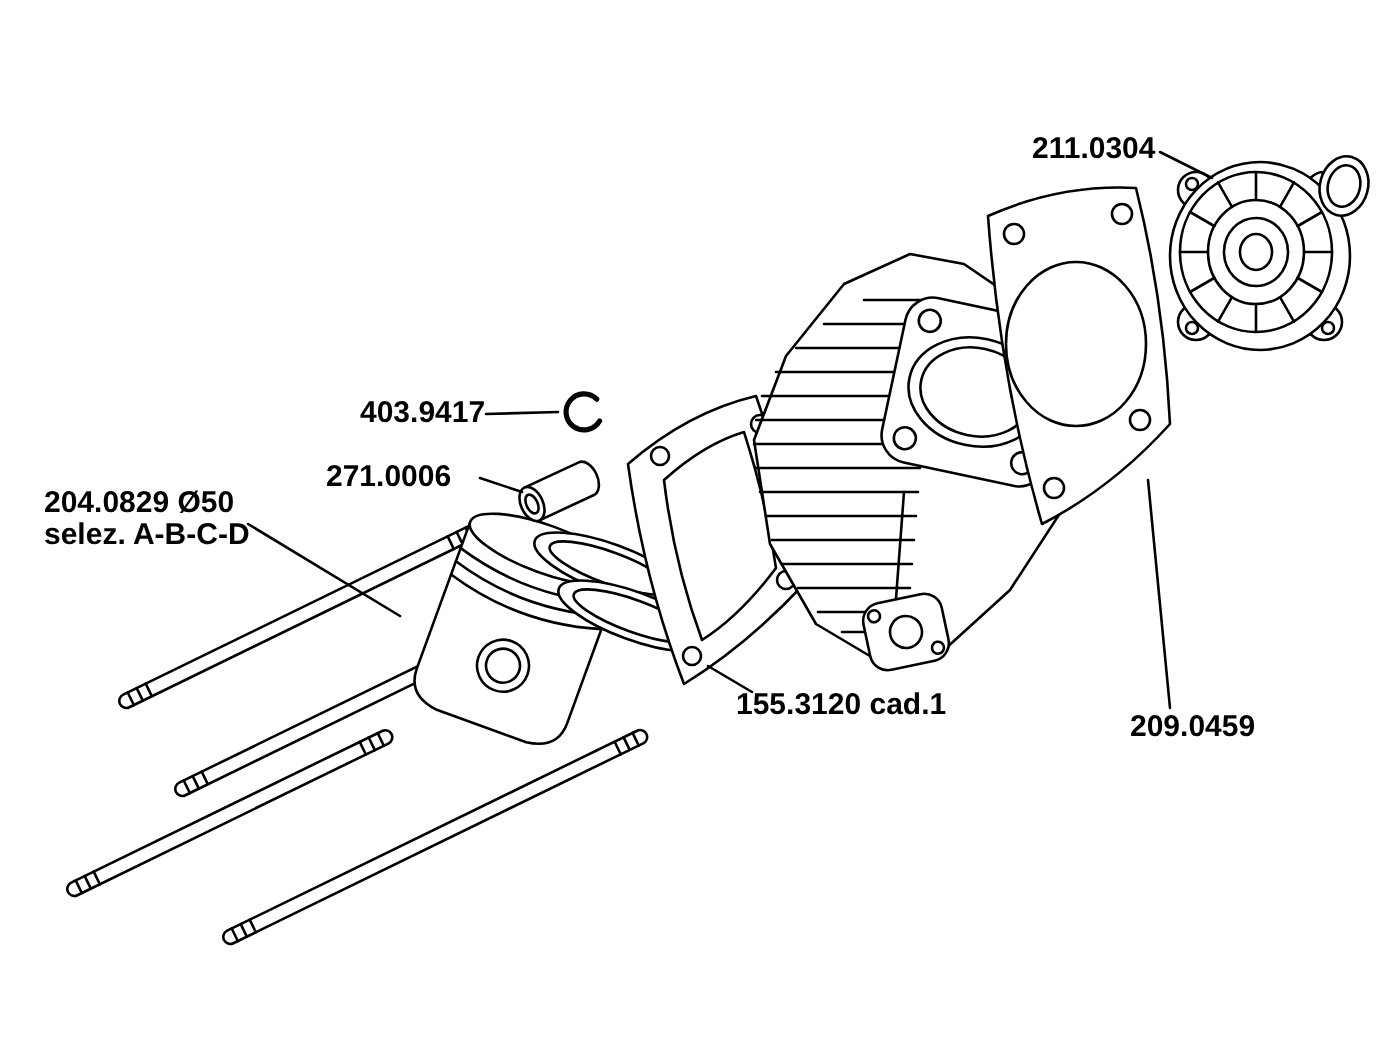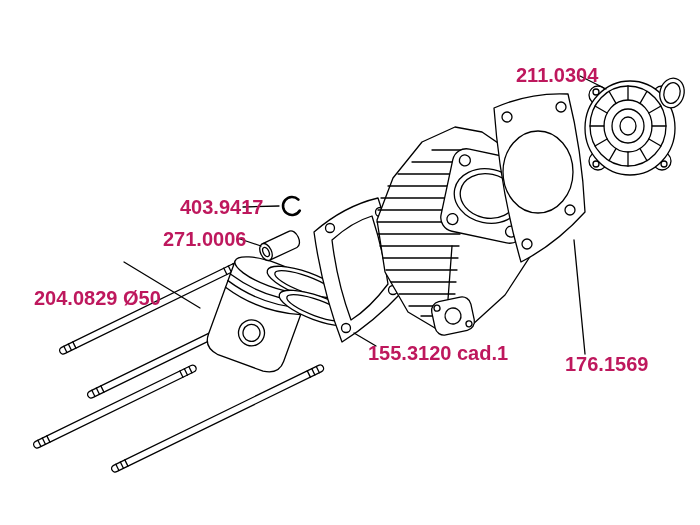--- a/index.html
+++ b/index.html
@@ -1,20 +1,20 @@
 <!DOCTYPE html>
 <html><head>
 <meta charset="utf-8">
 <title>Exploded Parts Diagram</title>
 <style>
   * { margin:0; padding:0; box-sizing:border-box; }
   html,body { width:700px; height:525px; background:#ffffff; font-family:"Liberation Sans", sans-serif; }
   .stage { position:relative; width:700px; height:525px; background:#ffffff; overflow:hidden; }
   .stage svg { position:absolute; left:0; top:0; }
-  .lbl { position:absolute; font-weight:bold; font-size:20px; color:#be185d; line-height:16px; white-space:nowrap; letter-spacing:0; }
+  .lbl { position:absolute; font-weight:bold; font-size:15px; color:#000000; line-height:16px; white-space:nowrap; letter-spacing:0; }
   .ln    { fill:none; stroke:#000; stroke-width:1.3; stroke-linecap:round; stroke-linejoin:round; }
   .solid { fill:#fff; stroke:#000; stroke-width:1.3; stroke-linejoin:round; }
   .thick { fill:none; stroke:#000; stroke-width:2.6; stroke-linecap:round; }
 </style>
 </head>
 <body>
 
 <div class="stage">
 
   <svg width="700" height="525" viewBox="0 0 700 525">
@@ -137,21 +137,22 @@
       <path class="ln" d="M580 76 L606 89"></path>
     </g>
   </svg>
 
   <div class="lbl" style="left:516px; top:67px;">211.0304</div>
 
   <div class="lbl" style="left:180px; top:199px;">403.9417</div>
 
   <div class="lbl" style="left:163px; top:231px;">271.0006</div>
 
-  <div class="lbl" style="left:34px; top:244px;margin-top:46px;">
+  <div class="lbl" style="left:22px; top:244px;">
     <div>204.0829 Ø50</div>
+    <div>selez. A-B-C-D</div>
   </div>
 
   <div class="lbl" style="left:368px; top:345px;">155.3120 cad.1</div>
 
-  <div class="lbl" style="left:565px; top:356px;">176.1569</div>
+  <div class="lbl" style="left:565px; top:356px;">209.0459</div>
 
 </div>
 
 </body></html>

